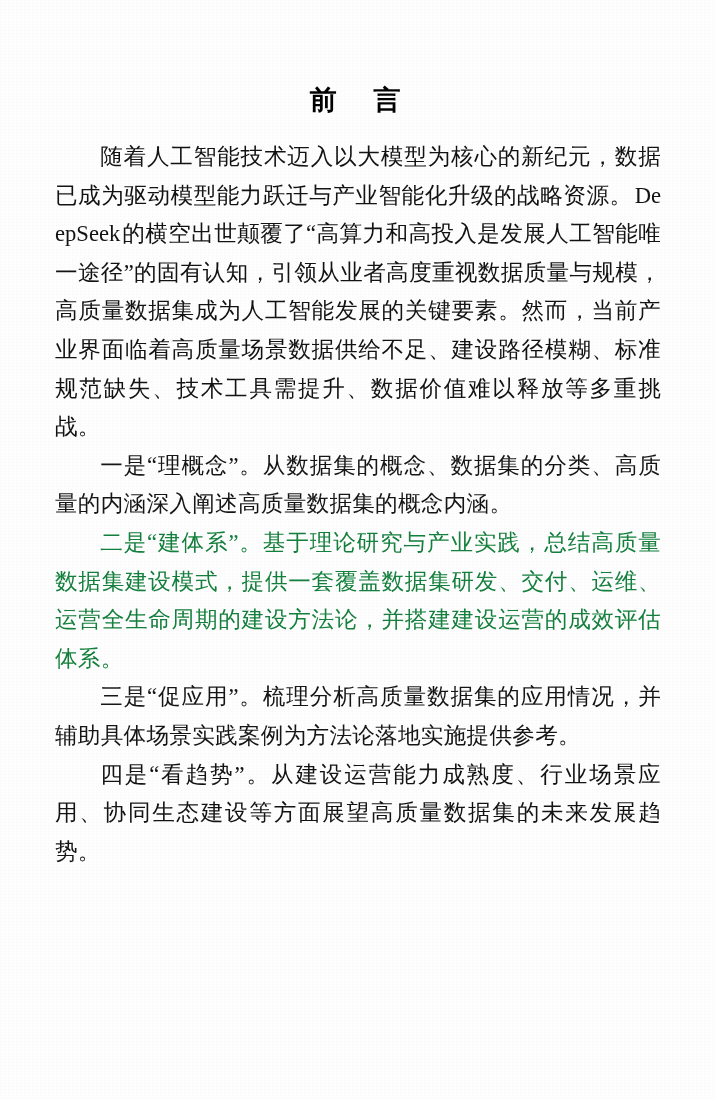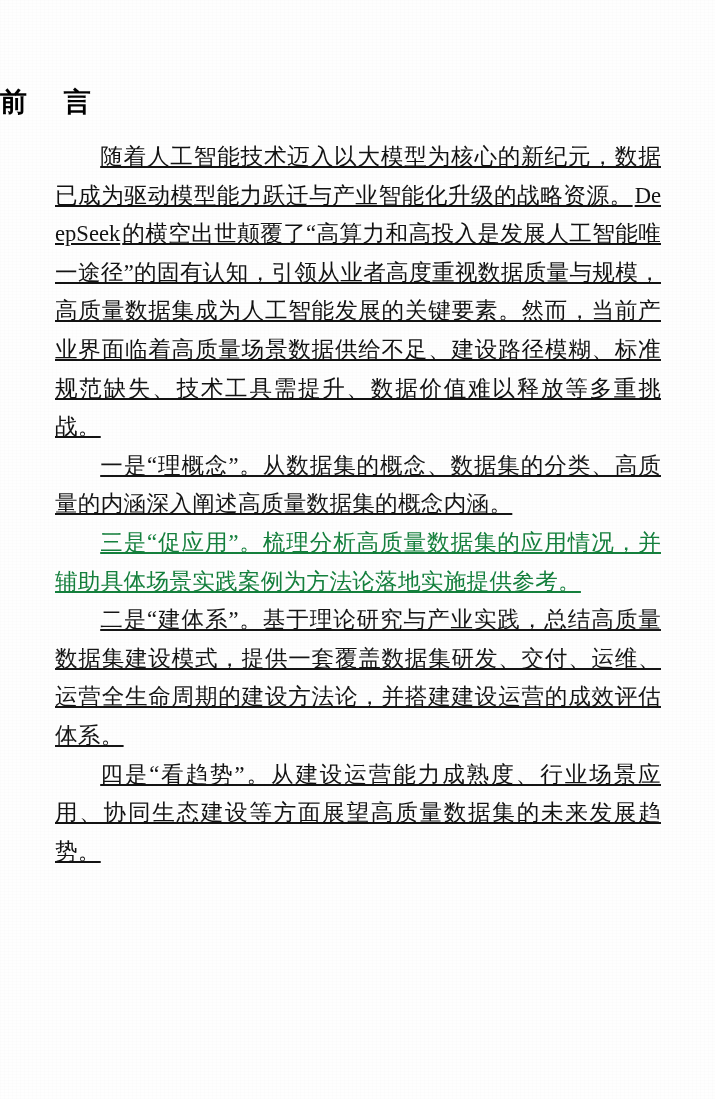--- a/index.html
+++ b/index.html
@@ -24,21 +24,22 @@
     background: #fefefe;
     box-sizing: border-box;
   }
 
   
   .doc-title {
     position: absolute;
     top: 68px;
     left: 0;
     width: 715px;
-    font-family: Liberation Serif, serif;
+    text-align: center;
+    font-family: Liberation Mono, monospace;
     font-weight: bold;
     font-size: 27px;
     letter-spacing: 0.18em;
     color: #000000;
     line-height: 1.2;
   }
 
   
   .doc-body {
     position: absolute;
@@ -51,21 +52,20 @@
     margin: 0 0 0 0;
     font-size: 22.6px;
     line-height: 38.6px;
     text-align: justify;
     text-justify: inter-ideograph;
     text-indent: 2em;
     letter-spacing: 0.012em;
     color: #131313;
     font-family: "Liberation Serif", "DejaVu Serif", serif;
     word-break: break-all;
-    text-decoration: underline;
   }
 
   
   .para:nth-child(2n)  { color: #161616; }
   .para:nth-child(3n)  { color: #15803d; }
 
   
   .latin {
     font-family: "Liberation Serif", "DejaVu Serif", serif;
     letter-spacing: 0;
@@ -90,22 +90,22 @@
 
   <h1 class="doc-title">前　言</h1>
 
   <div class="doc-body">
 
     <p class="para"><span>随着人工智能技术迈入以大模型为核心的新纪元，数据已成为驱动模型能力跃迁与产业智能化升级的战略资源。</span><span class="latin">DeepSeek</span><span>的横空出世颠覆了“高算力和高投入是发展人工智能唯一途径”的固有认知，引领从业者高度重视数据质量与规模，高质量数据集成为人工智能发展的关键要素。然而，当前产业界面临着高质量场景数据供给不足、建设路径模糊、标准规范缺失、技术工具需提升、数据价值难以释放等多重挑战。</span></p>
 
 
     <p class="para">一是“理概念”。从数据集的概念、数据集的分类、高质量的内涵深入阐述高质量数据集的概念内涵。</p>
 
+    <p class="para">二是“建体系”。基于理论研究与产业实践，总结高质量数据集建设模式，提供一套覆盖数据集研发、交付、运维、运营全生命周期的建设方法论，并搭建建设运营的成效评估体系。</p>
+
     <p class="para">三是“促应用”。梳理分析高质量数据集的应用情况，并辅助具体场景实践案例为方法论落地实施提供参考。</p>
-
-    <p class="para">二是“建体系”。基于理论研究与产业实践，总结高质量数据集建设模式，提供一套覆盖数据集研发、交付、运维、运营全生命周期的建设方法论，并搭建建设运营的成效评估体系。</p>
 
     <p class="para">四是“看趋势”。从建设运营能力成熟度、行业场景应用、协同生态建设等方面展望高质量数据集的未来发展趋势。</p>
 
   </div>
 
   <div id="grain"></div>
 </div>
 
 </body></html>

